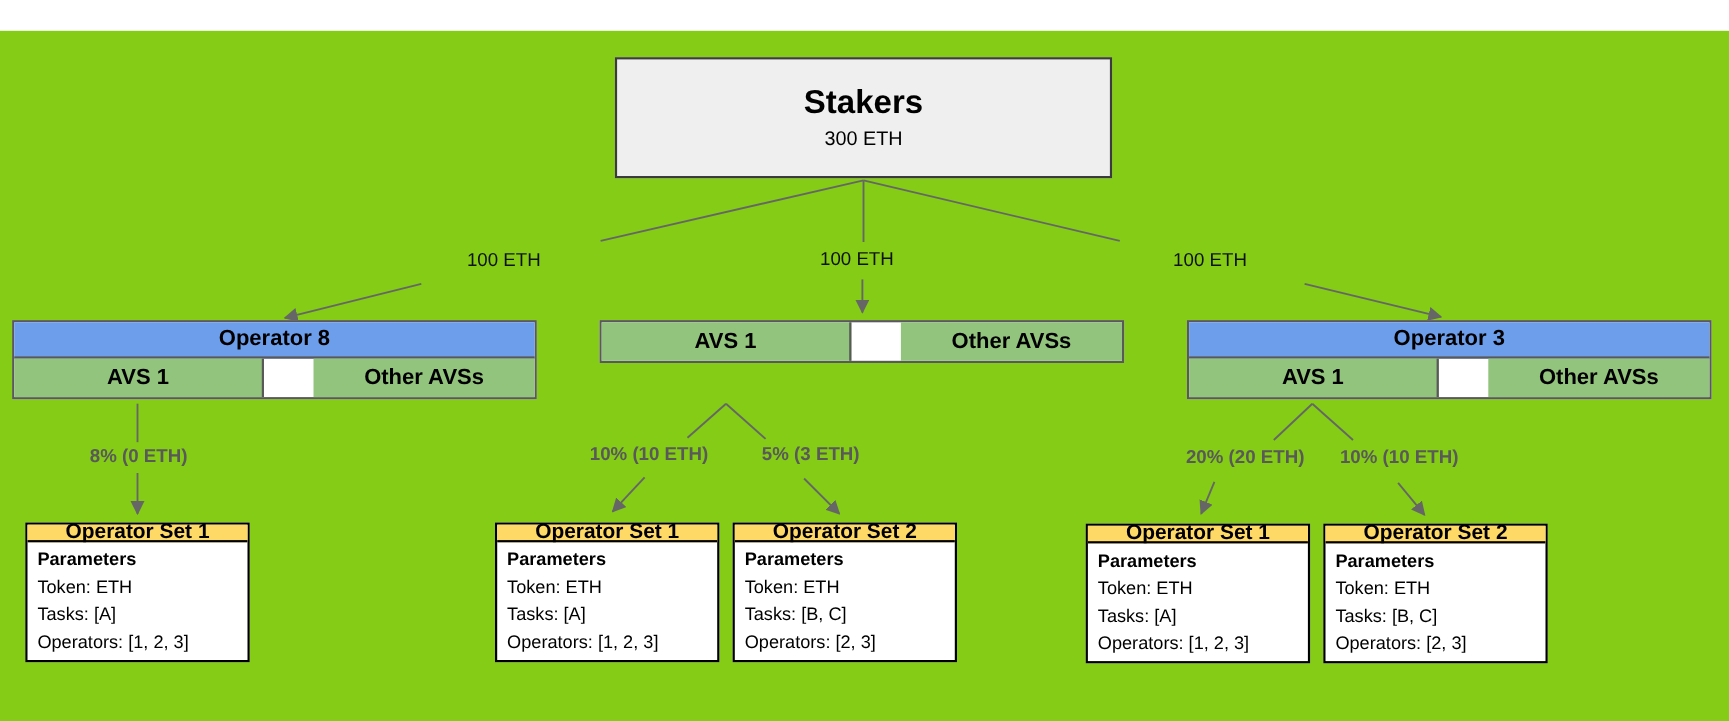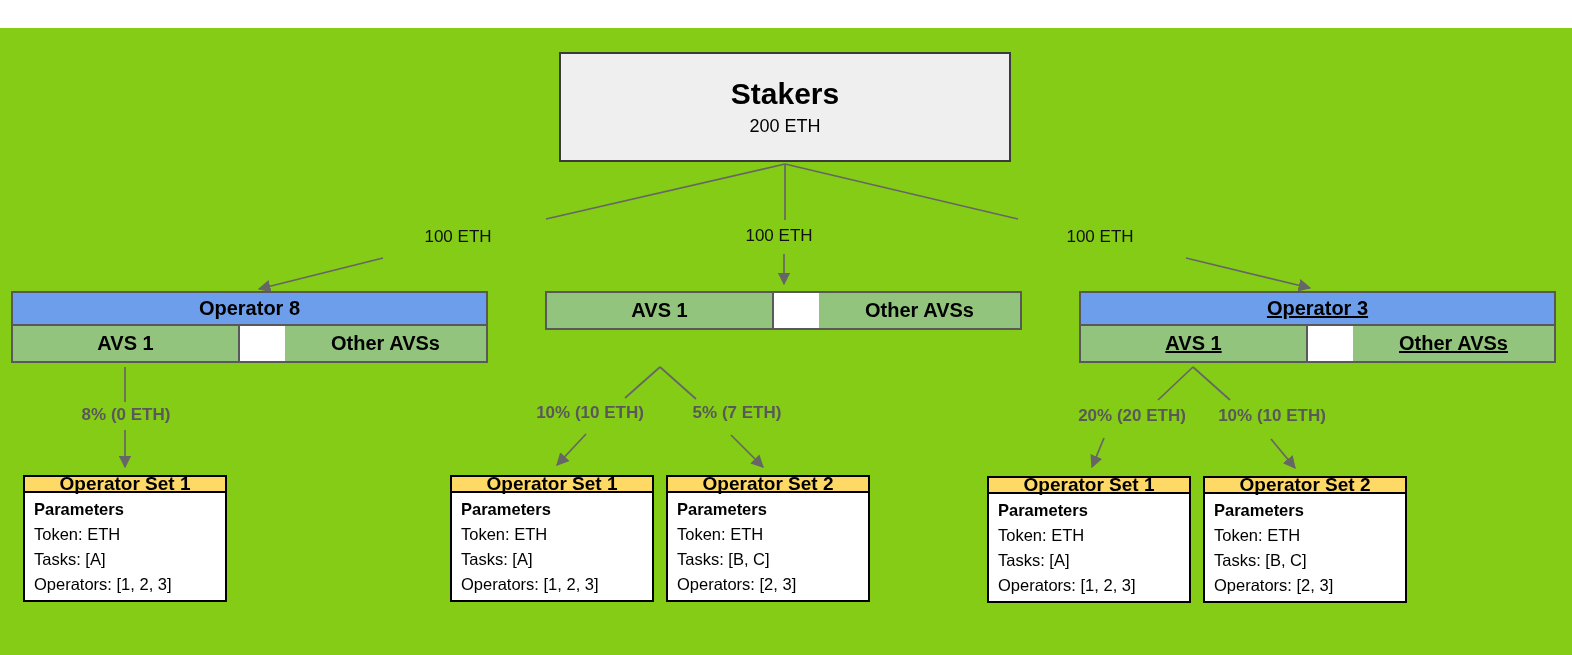--- a/index.html
+++ b/index.html
@@ -144,21 +144,21 @@
     <g>
       <line x1="1193" y1="339" x2="1158" y2="372"></line>
       <line x1="1193" y1="339" x2="1230" y2="372"></line>
       <line x1="1104" y1="410" x2="1092" y2="439" marker-end="url(#arrow)"></line>
       <line x1="1271" y1="411" x2="1295" y2="440" marker-end="url(#arrow)"></line>
     </g>
   </svg>
 
   <div class="stakers-box">
     <div class="stakers-title">Stakers</div>
-    <div class="stakers-amount">200 ETH</div>
+    <div class="stakers-amount">300 ETH</div>
   </div>
 
   <div class="eth-label" style="left:458px; top:199px;">100 ETH</div>
   <div class="eth-label" style="left:779px; top:198px;">100 ETH</div>
   <div class="eth-label" style="left:1100px; top:199px;">100 ETH</div>
 
   <div class="op-table" style="left:11px;">
     <div class="op-header">Operator 8</div>
     <div class="op-row">
       <div class="op-cell avs">AVS 1</div>
@@ -166,31 +166,31 @@
     </div>
   </div>
 
   <div class="op-table" style="left:545px;">
     <div class="op-row">
       <div class="op-cell avs">AVS 1</div>
       <div class="op-cell other">Other AVSs</div>
     </div>
   </div>
 
-  <div class="op-table" style="left:1079px;text-decoration:underline;">
+  <div class="op-table" style="left:1079px;">
     <div class="op-header">Operator 3</div>
     <div class="op-row">
       <div class="op-cell avs">AVS 1</div>
       <div class="op-cell other">Other AVSs</div>
     </div>
   </div>
 
   <div class="alloc-label" style="left:126px; top:377px;">8% (0 ETH)</div>
   <div class="alloc-label" style="left:590px; top:375px;">10% (10 ETH)</div>
-  <div class="alloc-label" style="left:737px; top:375px;">5% (7 ETH)</div>
+  <div class="alloc-label" style="left:737px; top:375px;">5% (3 ETH)</div>
   <div class="alloc-label" style="left:1132px; top:378px;">20% (20 ETH)</div>
   <div class="alloc-label" style="left:1272px; top:378px;">10% (10 ETH)</div>
 
   <div class="set-box" style="left:23px; top:447px;">
     <div class="set-header">Operator Set 1</div>
     <div class="set-body">
       <div class="params-heading">Parameters</div>
       <div>Token: ETH</div>
       <div>Tasks: [A]</div>
       <div>Operators: [1, 2, 3]</div>

